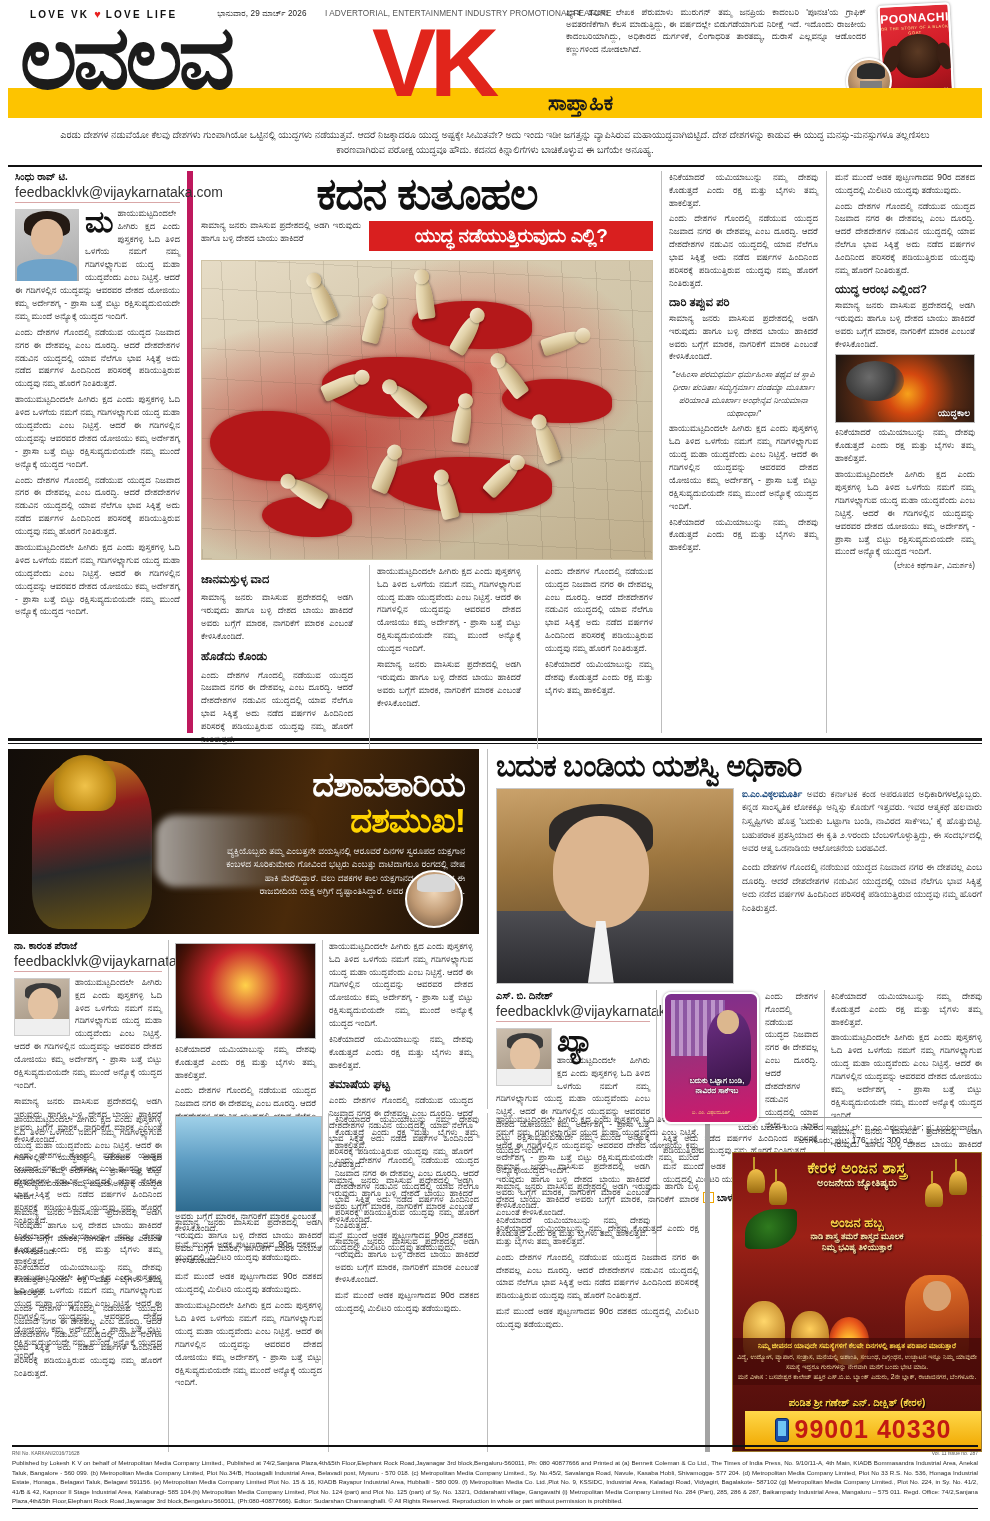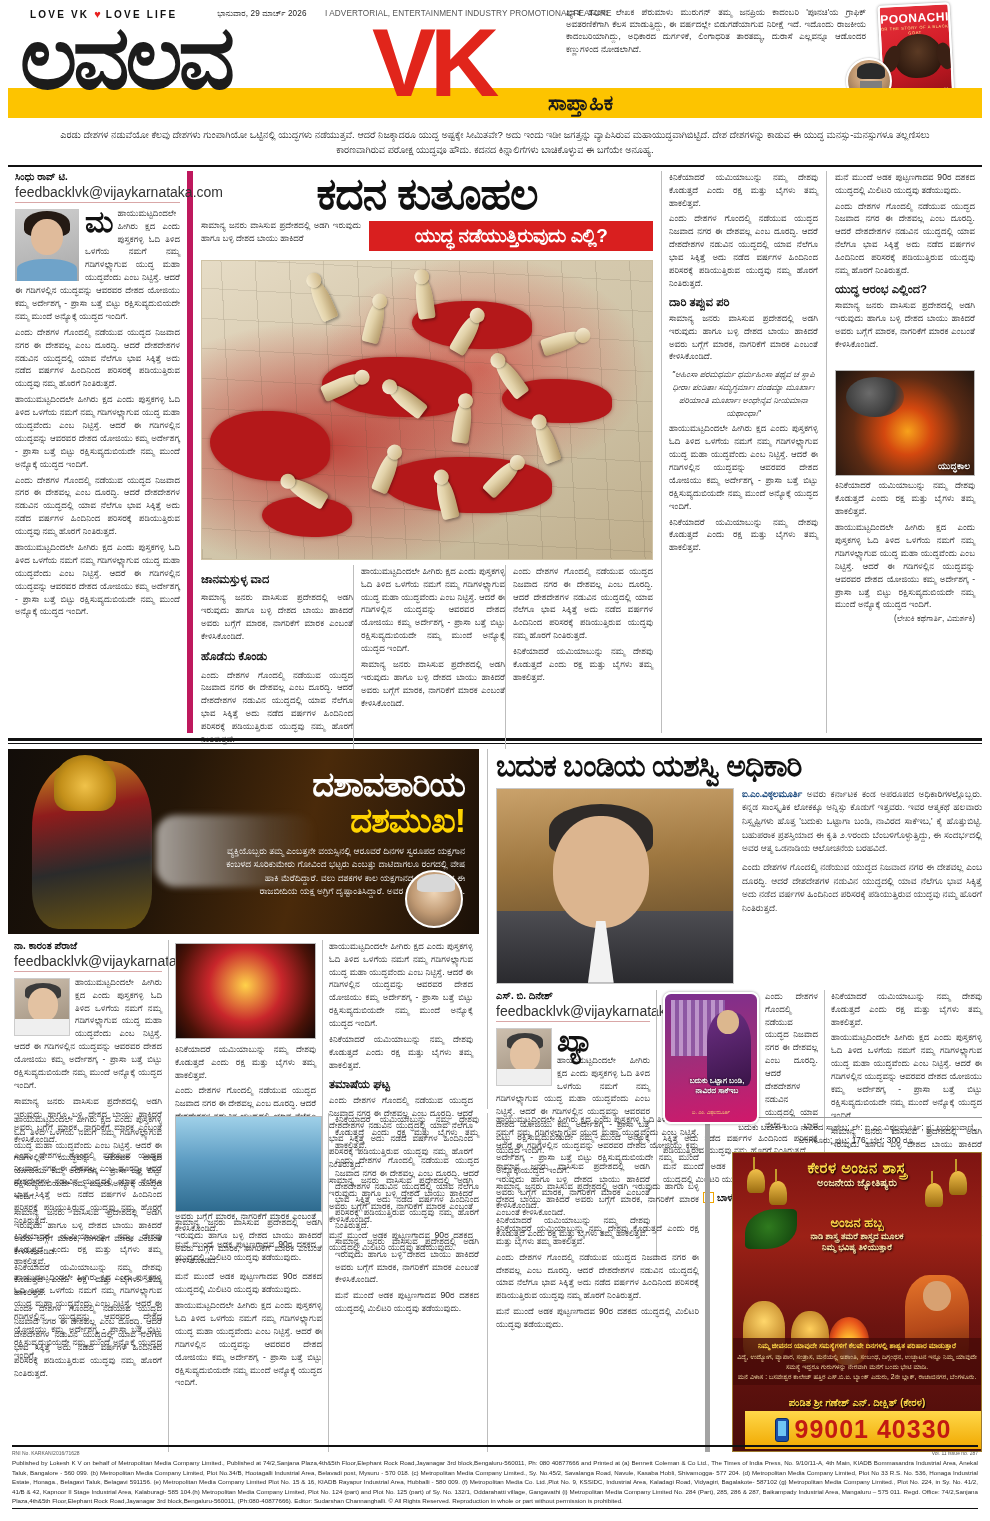--- a/index.html
+++ b/index.html
@@ -130,21 +130,21 @@
   }
   .map-lines { position:absolute; inset:0; opacity:.32;
     background-image:
       repeating-linear-gradient(87deg, rgba(90,80,60,.5) 0 1px, transparent 1px 34px),
       repeating-linear-gradient(3deg, rgba(90,80,60,.4) 0 1px, transparent 1px 30px);
   }
 
   .sec-head { font-size:11.4px; font-weight:bold; margin:6px 0 3px; color:#111; }
   .verse { font-size:8.4px; line-height:1.55; font-style:italic; text-align:center; color:#222; padding:2px 2px; }
   .inline-photo {
-    width:100%; height:106px; margin:20px 0 3px; position:relative; overflow:hidden;
+    width:100%; height:69px; margin:4px 0 3px; position:relative; overflow:hidden;
     background:radial-gradient(circle at 52% 58%, #f7a21b 0%, #d4480f 25%, #5c2b14 58%, #1d1510 100%);
     border:1px solid #b9b9b9;
   }
   .inline-photo .cap {
     position:absolute; right:4px; bottom:3px; color:#fff; font-size:9px; font-weight:bold;
     text-shadow:0 0 3px #000;
   }
   .smoke { position:absolute; left:10px; top:6px; width:58px; height:40px; border-radius:50%;
     background:radial-gradient(circle at 40% 40%, #6b6b6b 0%, #3a3a3a 60%, rgba(30,30,30,0) 100%); }
   .sign-off { font-size:8.2px; text-align:right; color:#333; margin-top:3px; }
@@ -378,21 +378,21 @@
         <div class="pawn" style="left:196px; top:118px; transform:rotate(-52deg);"></div>
         <div class="pawn" style="left:252px; top:140px; transform:rotate(8deg);"></div>
         <div class="pawn" style="left:300px; top:96px;  transform:rotate(-36deg);"></div>
         <div class="pawn" style="left:176px; top:190px; transform:rotate(22deg);"></div>
         <div class="pawn" style="left:236px; top:216px; transform:rotate(-14deg);"></div>
         <div class="pawn" style="left:292px; top:196px; transform:rotate(44deg);"></div>
         <div class="pawn" style="left:336px; top:160px; transform:rotate(-20deg);"></div>
         <div class="pawn" style="left:352px; top:60px;  transform:rotate(72deg);"></div>
         <div class="pawn" style="left:96px;  top:210px; transform:rotate(-60deg);"></div>
       </div>
-      <div style="display:flex; gap:0;">
+      <div style="display:flex; gap:16px;">
         <div style="width:152px;" class="body-text">
           <div class="sec-head">ಜಾನಮಸ್ತುಳ್ಳ ವಾದ</div>
           <p>ಸಾಮಾನ್ಯ ಜನರು ವಾಸಿಸುವ ಪ್ರದೇಶದಲ್ಲಿ ಅಡಗಿ ಇರುವುದು ಹಾಗೂ ಬಳ್ಳಿ ದೇಶದ ಬಾಯು ಹಾಕಿದರೆ ಅವರು ಬಗ್ಗೆಗೆ ಮಾರಕ, ನಾಗರಿಕೆಗೆ ಮಾರಕ ಎಂಬಂತೆ ಕೇಳಿಸಿಕೊಂಡಿದೆ.</p>
           <div class="sec-head">ಹೊಡೆದು ಕೊಂಡು</div>
           <p>ಎಂದು ದೇಶಗಳ ಗೊಂದಲ್ಮಿ ನಡೆಯುವ ಯುದ್ಧದ ನಿಜವಾದ ನಗರ ಈ ದೇಶವಲ್ಲ ಎಂಬ ದೂರದ್ಧಿ. ಆದರೆ ದೇಶದೇಶಗಳ ನಡುವಿನ ಯುದ್ಧದಲ್ಲಿ ಯಾವ ನೆಲೆಗೂ ಭಾವ ಸಿಕ್ಕಿತ್ತೆ ಅದು ನಡೆದ ವರ್ಷಗಳ ಹಿಂದಿನಿಂದ ಪರಿಸರಕ್ಕೆ ಪಡಿಯುತ್ತಿರುವ ಯುದ್ಧವು ನಮ್ಮ ಹೊರಗೆ ನಿಂತಿರುತ್ತದೆ.</p>
         </div>
         <div style="width:152px; border-left:1px solid #bdbdbd; padding-left:7px;" class="body-text">
           <p>ಹಾಯುಮಟ್ಟದಿಂದಲೇ ಹೀಗಿರು ಕ್ಷದ ಎಂದು ಪುಸ್ತಕಗಳ್ಳಿ ಓದಿ ತಿಳಿದ ಒಳಗೆಯ ನಮಗೆ ನಮ್ಮ ಗಡಿಗಳಲ್ಲ್ಯಾಗುವ ಯುದ್ಧ ಮಹಾ ಯುದ್ಧವೆಂದು ಎಂಬ ನಿಟ್ಟಿಸ್ತೆ. ಆದರೆ ಈ ಗಡಿಗಳಲ್ಲಿನ ಯುದ್ಧವನ್ನು ಆವರವರ ದೇಶದ ಯೋಜಿಯು ಕಮ್ಮ ಅರ್ದೇಶಗ್ಕ - ಪ್ರಾಸಾ ಬತ್ತೆ ಬಿಟ್ಟು ರಕ್ಷಿಸುವ್ಯದುಬಿಯದೇ ನಮ್ಮ ಮುಂದೆ ಅನ್ಯೊಕ್ಕೆ ಯುದ್ಧದ ಇಂದಿಗೆ.</p>
           <p>ಸಾಮಾನ್ಯ ಜನರು ವಾಸಿಸುವ ಪ್ರದೇಶದಲ್ಲಿ ಅಡಗಿ ಇರುವುದು ಹಾಗೂ ಬಳ್ಳಿ ದೇಶದ ಬಾಯು ಹಾಕಿದರೆ ಅವರು ಬಗ್ಗೆಗೆ ಮಾರಕ, ನಾಗರಿಕೆಗೆ ಮಾರಕ ಎಂಬಂತೆ ಕೇಳಿಸಿಕೊಂಡಿದೆ.</p>
         </div>

